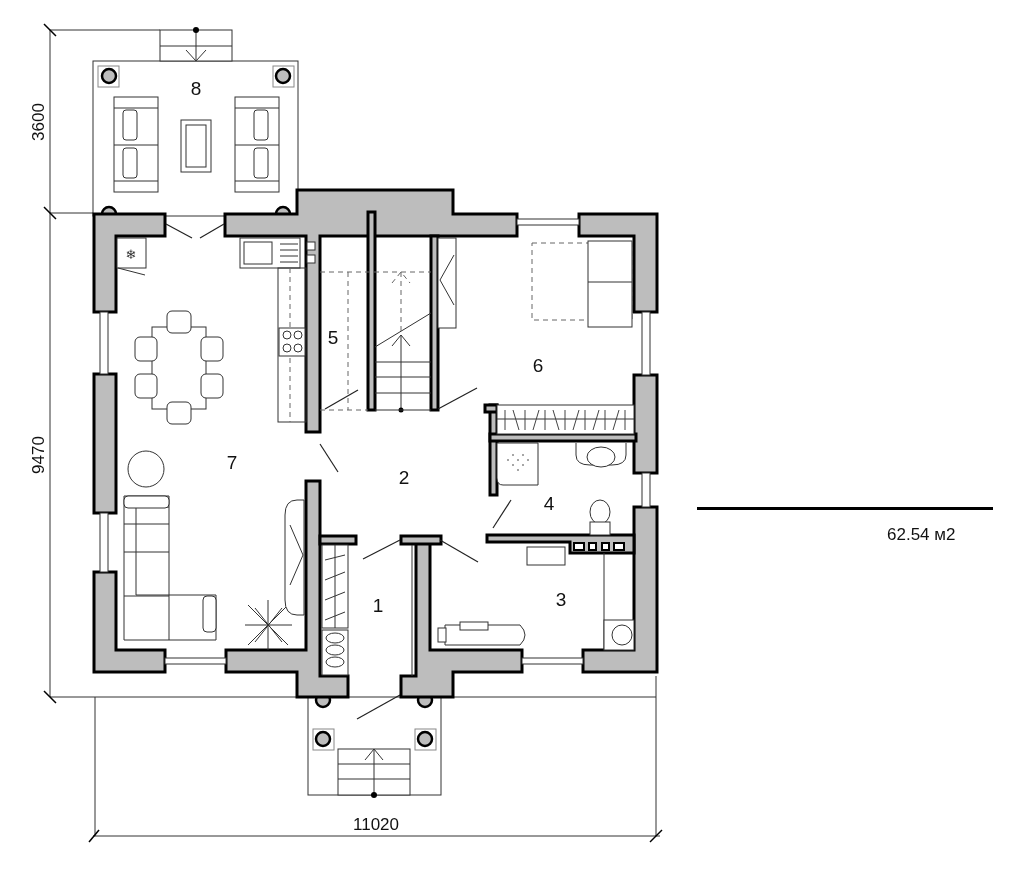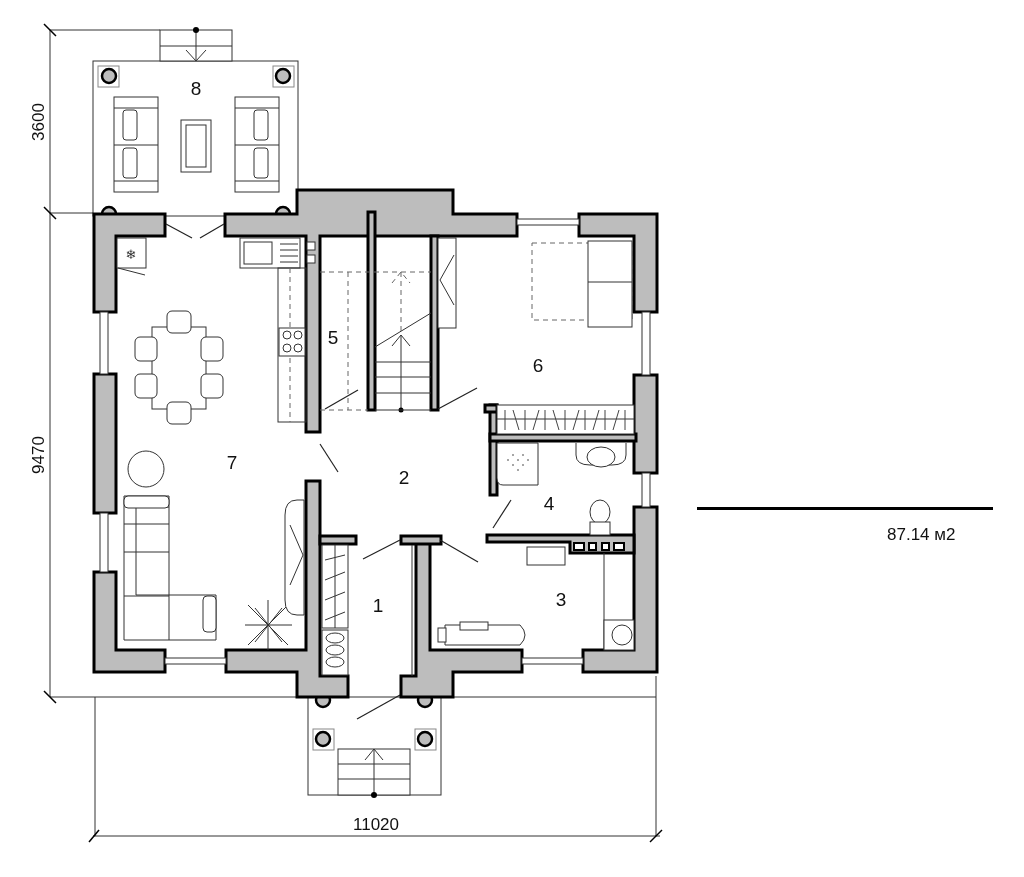--- a/index.html
+++ b/index.html
@@ -338,13 +338,13 @@
     <text class="lbl" x="561" y="606" text-anchor="middle">3</text>
     <text class="lbl" x="549" y="510" text-anchor="middle">4</text>
     <text class="lbl" x="333" y="344" text-anchor="middle">5</text>
     <text class="lbl" x="538" y="372" text-anchor="middle">6</text>
     <text class="lbl" x="232" y="469" text-anchor="middle">7</text>
     <text class="lbl" x="196" y="95" text-anchor="middle">8</text>
   </g>
 </svg>
 
 <div class="area-line"></div>
-<div class="area-text">87.14 м2</div>
+<div class="area-text">62.54 м2</div>
 
 </body></html>

